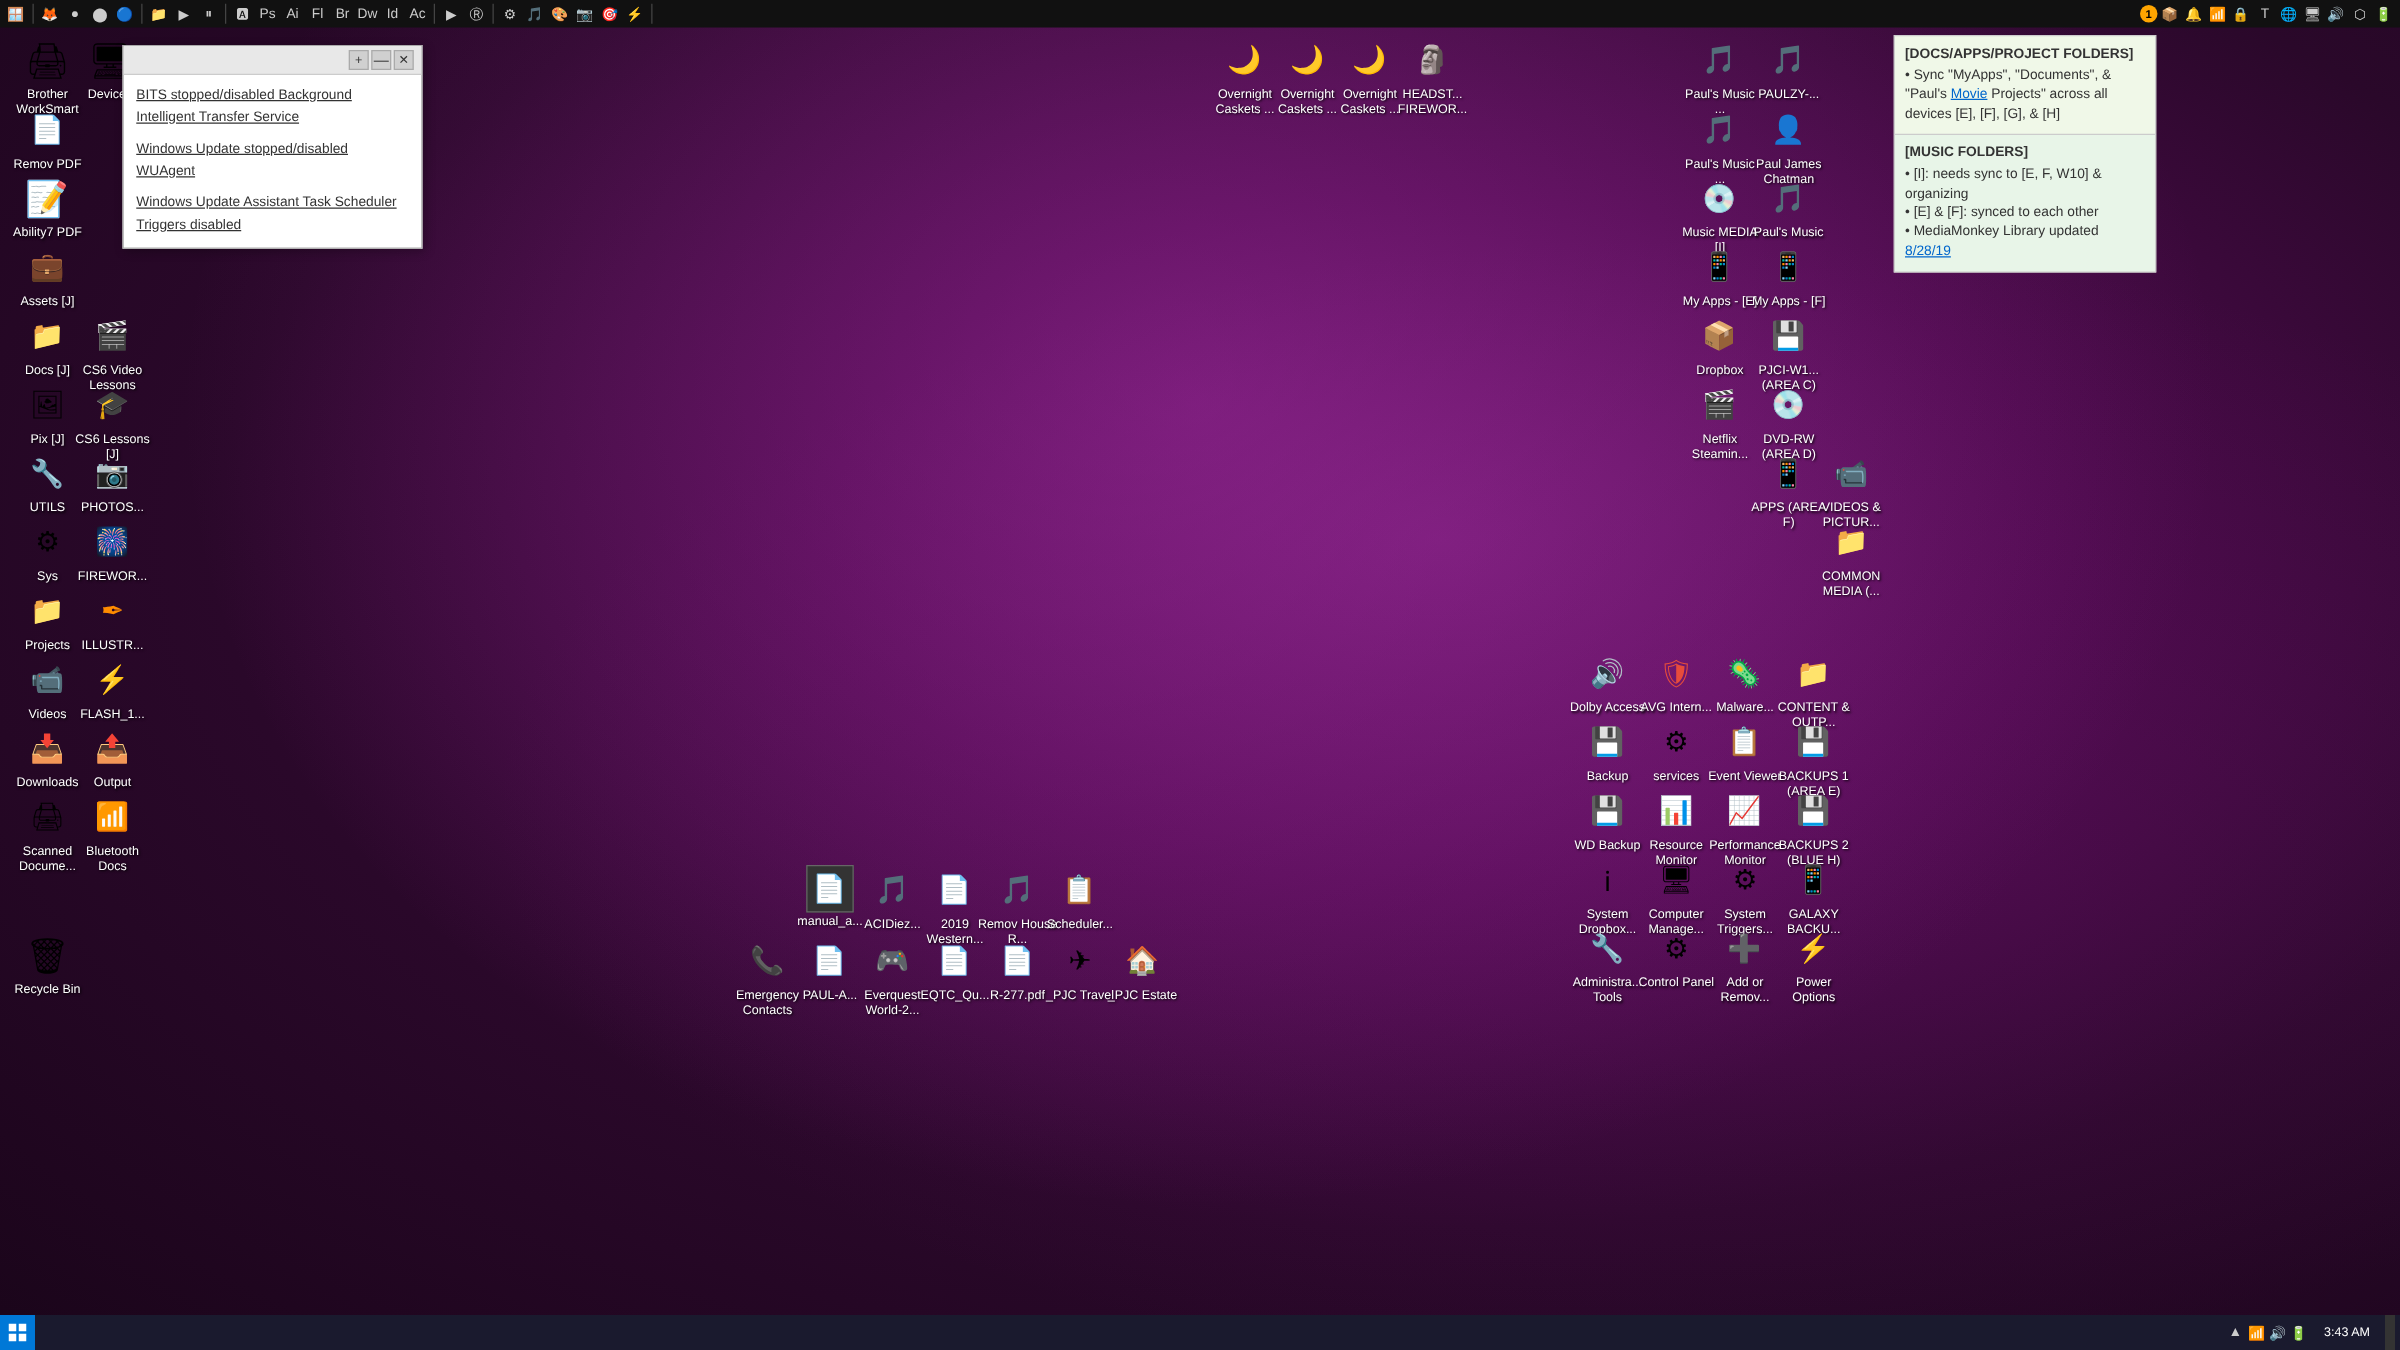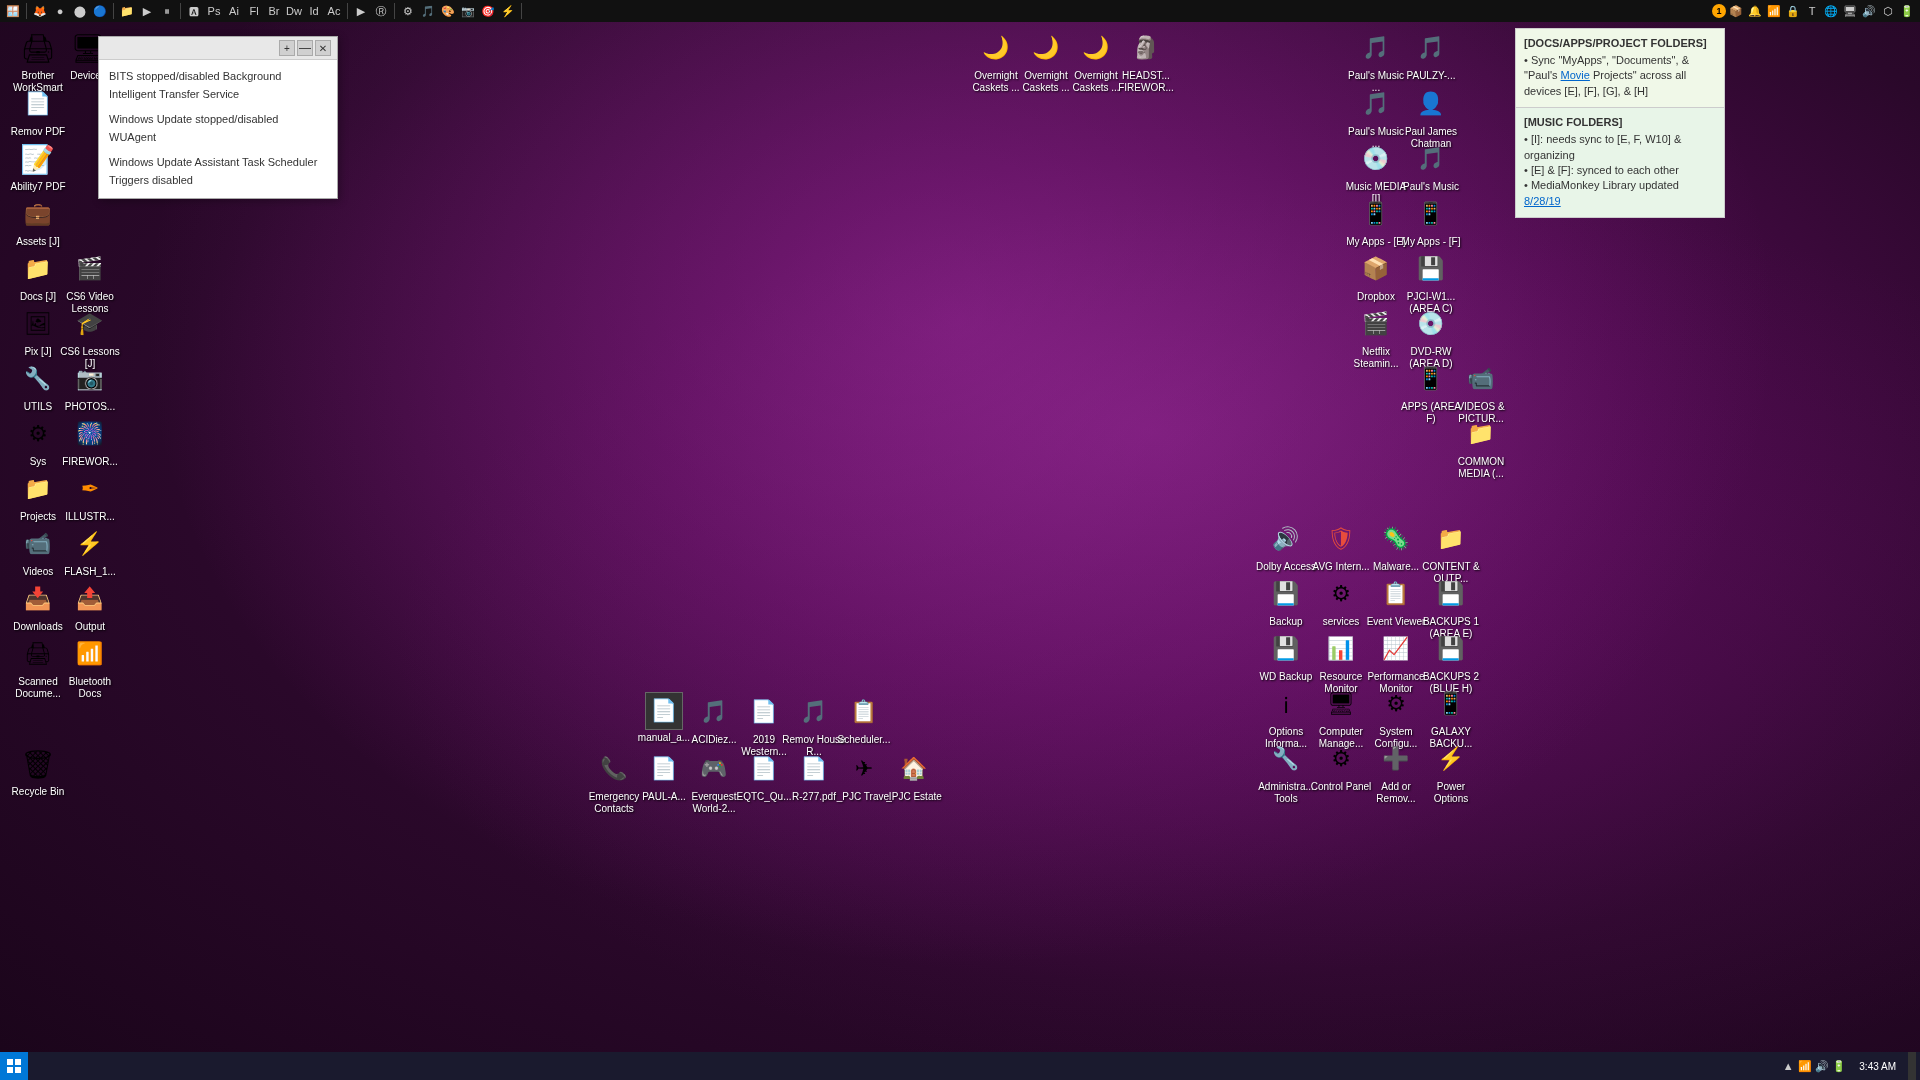--- a/index.html
+++ b/index.html
@@ -165,21 +165,21 @@
       background: #d0d0d0;
       border: 1px solid #aaa;
       cursor: pointer;
       display: flex;
       align-items: center;
       justify-content: center;
       font-size: 10px;
       color: #333;
     }
     .bits-popup-content { padding: 8px 10px; line-height: 1.6; color: #333; }
-    .bits-popup-content p { margin-bottom: 8px; }
+    .bits-popup-content p { margin-bottom: 8px; text-decoration: underline; }
     .bits-popup-content p:last-child { margin-bottom: 0; }
 
     
     .systray {
       display: flex;
       align-items: center;
       gap: 1px;
       padding: 0 2px;
     }
     .systray-icon {
@@ -506,29 +506,29 @@
   <div class="icon-item" style="left:1360px;top:625px;">
     <div class="icon-box" style="font-size:22px;">📈</div>
     <div class="icon-label">Performance Monitor</div>
   </div>
   <div class="icon-item" style="left:1415px;top:625px;">
     <div class="icon-box" style="font-size:22px;">💾</div>
     <div class="icon-label">BACKUPS 2 (BLUE H)</div>
   </div>
   <div class="icon-item" style="left:1250px;top:680px;">
     <div class="icon-box" style="font-size:22px;">ℹ</div>
-    <div class="icon-label">Options Informa...</div>
+    <div class="icon-label">System Dropbox...</div>
   </div>
   <div class="icon-item" style="left:1305px;top:680px;">
     <div class="icon-box" style="font-size:22px;">🖥</div>
     <div class="icon-label">Computer Manage...</div>
   </div>
   <div class="icon-item" style="left:1360px;top:680px;">
     <div class="icon-box" style="font-size:22px;">⚙</div>
-    <div class="icon-label">System Configu...</div>
+    <div class="icon-label">System Triggers...</div>
   </div>
   <div class="icon-item" style="left:1415px;top:680px;">
     <div class="icon-box" style="font-size:22px;">📱</div>
     <div class="icon-label">GALAXY BACKU...</div>
   </div>
   <div class="icon-item" style="left:1250px;top:735px;">
     <div class="icon-box" style="font-size:22px;">🔧</div>
     <div class="icon-label">Administra... Tools</div>
   </div>
   <div class="icon-item" style="left:1305px;top:735px;">

